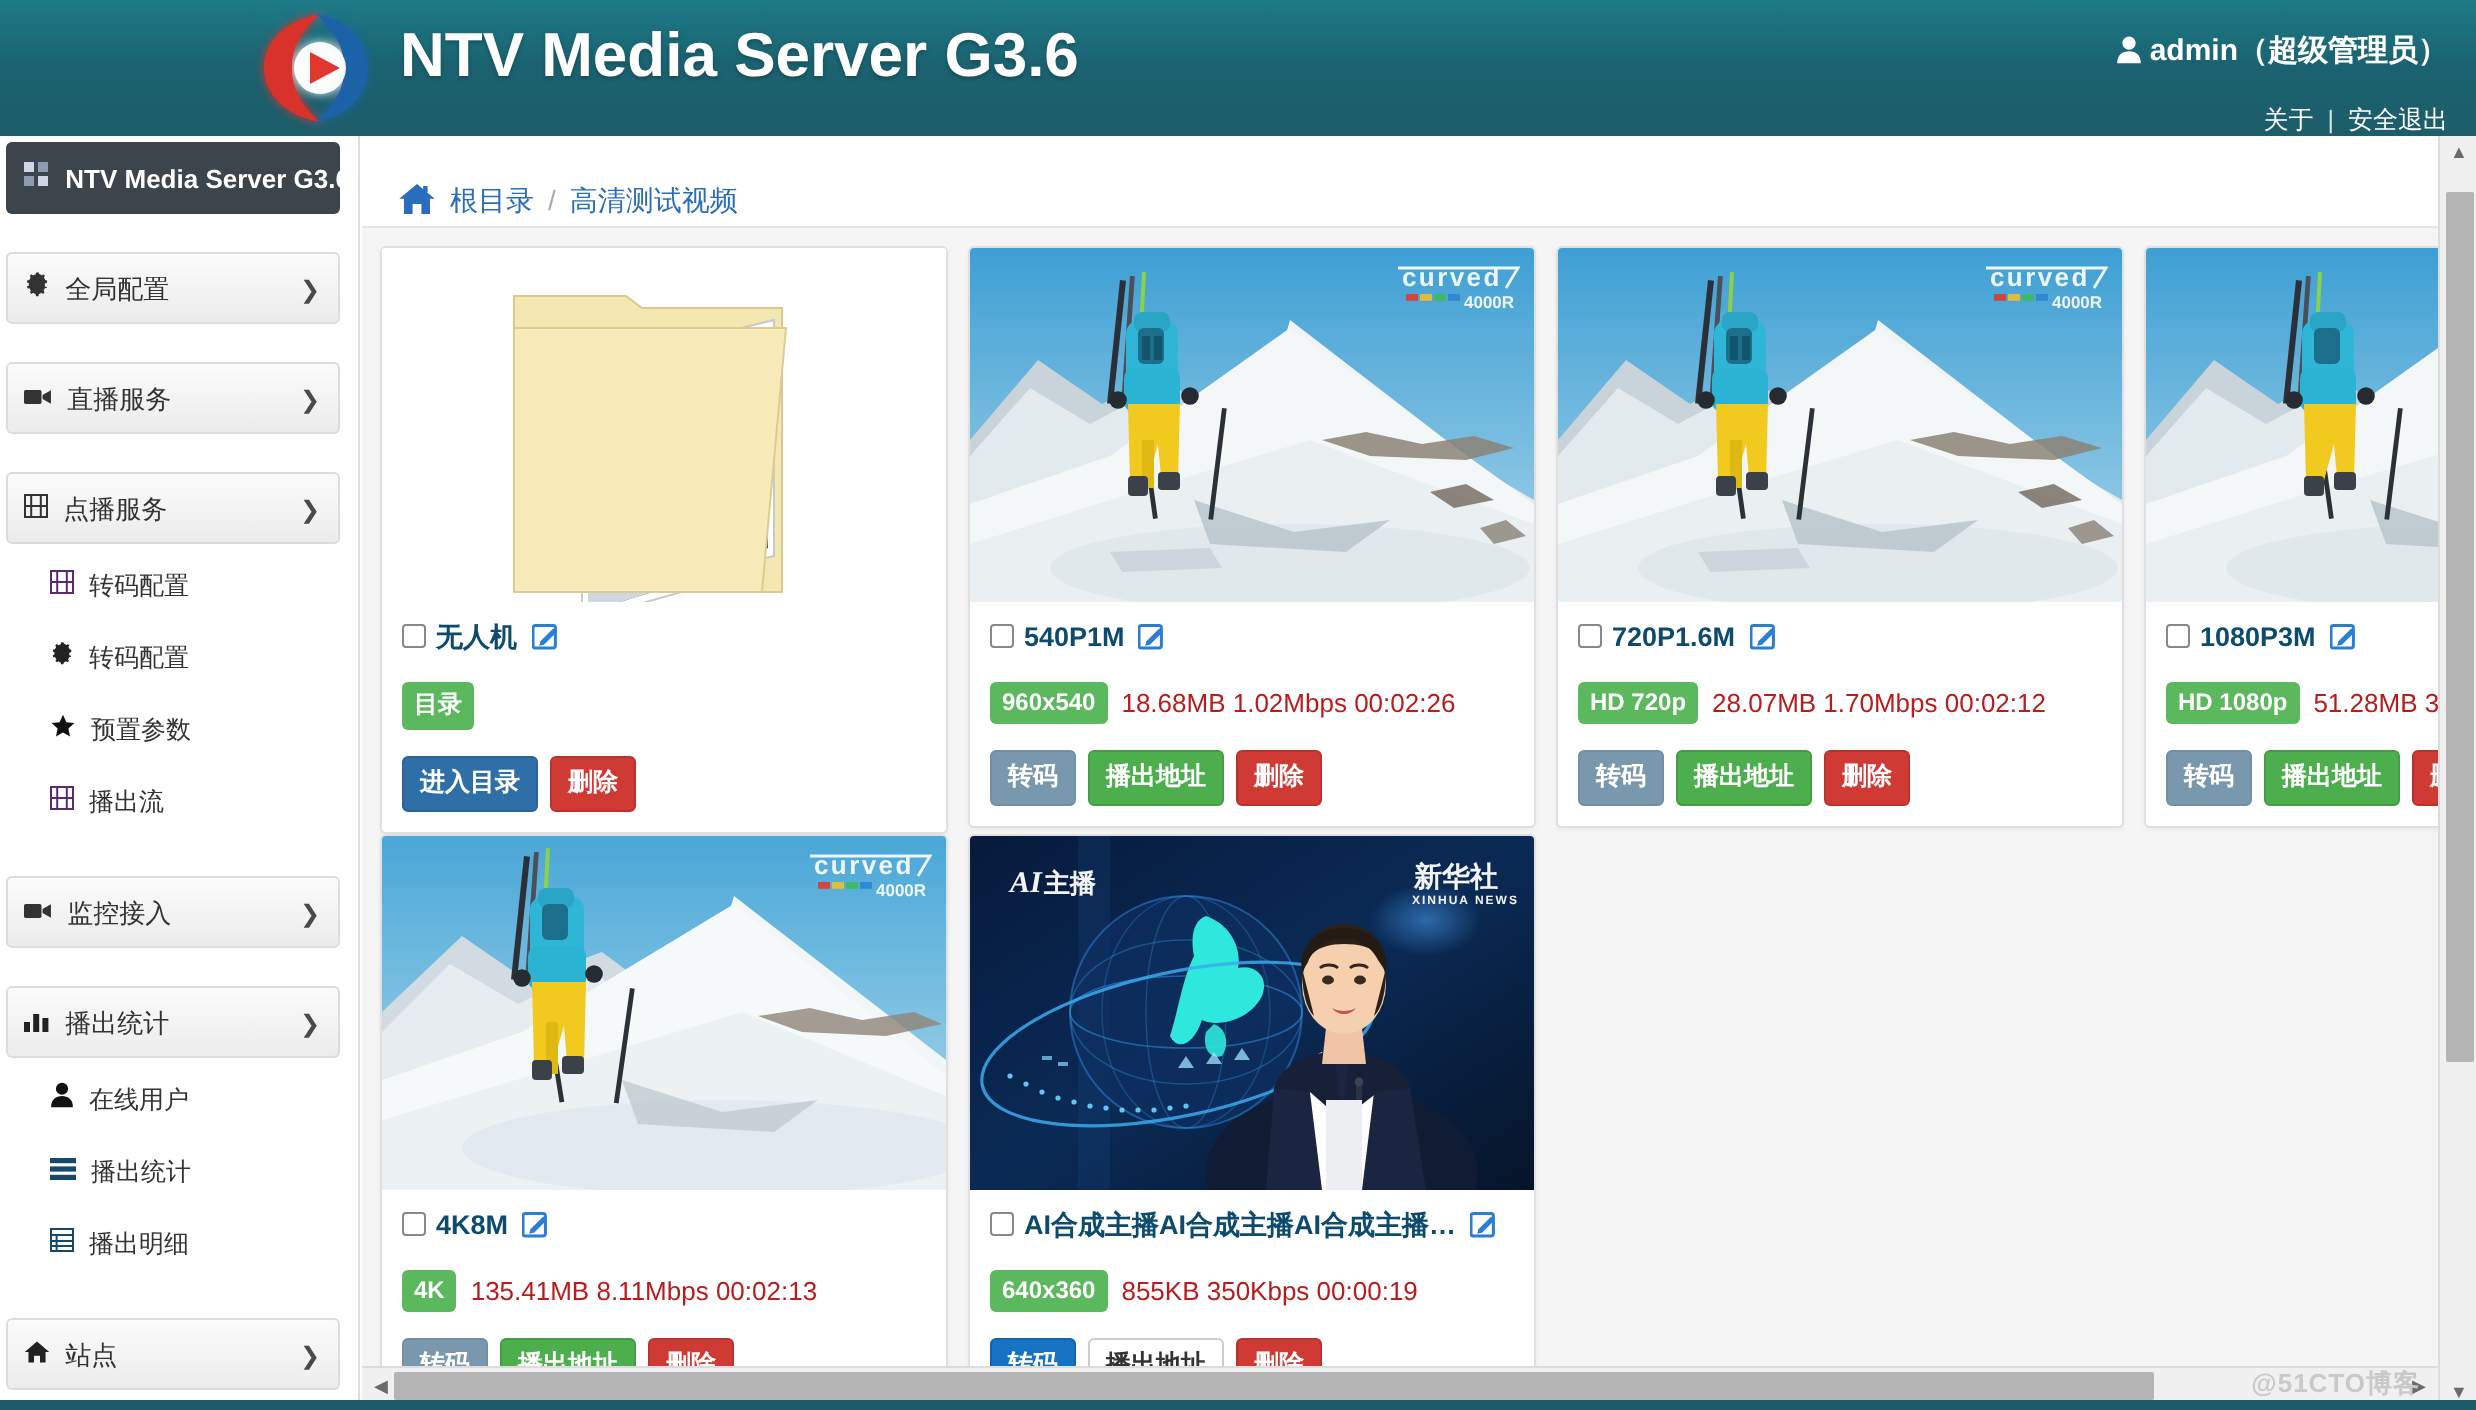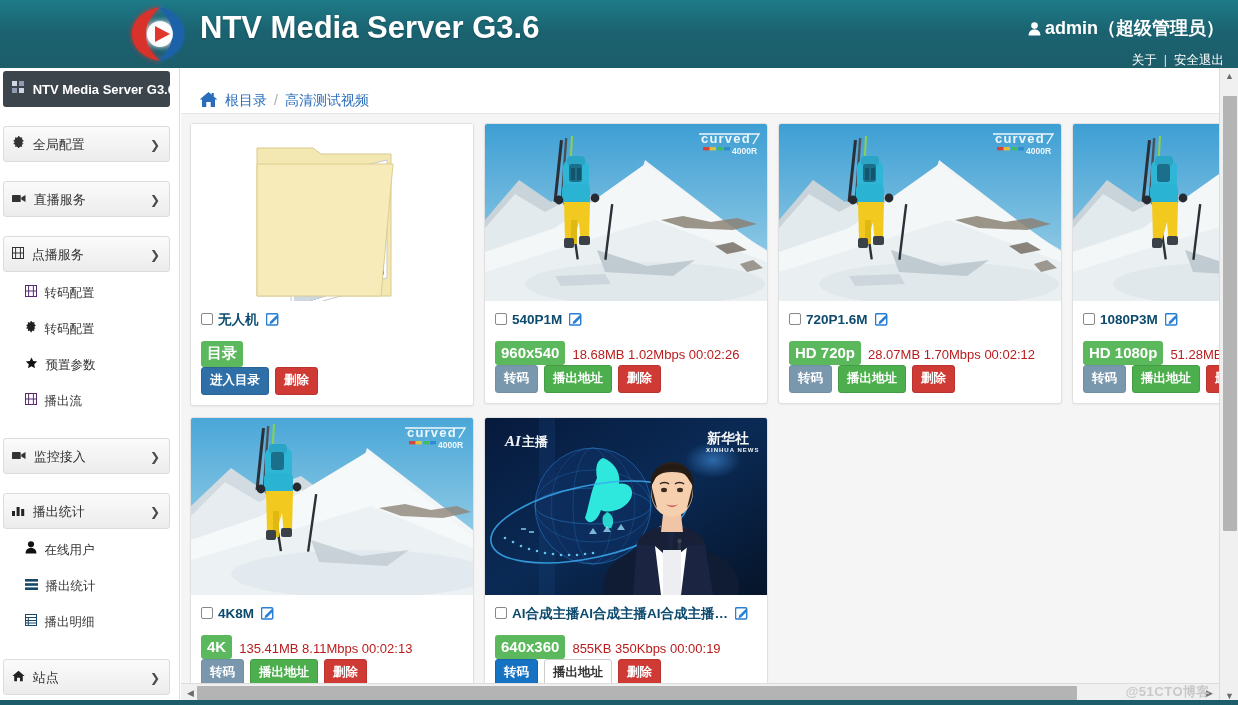--- a/index.html
+++ b/index.html
@@ -21,21 +21,21 @@
     position: absolute; left: 126px; top: 2px; width: 64px; height: 64px;
   }
   .brand-title {
     position: absolute; left: 200px; top: 10px;
     font-size: 31px; font-weight: bold; color: #ffffff;
     letter-spacing: 0px; white-space: nowrap;
     text-shadow: 0 1px 2px rgba(0,0,0,.25);
   }
   .user-line {
     position: absolute; right: 14px; top: 16px;
-    font-size: 18px; color: #ffffff; font-weight: bold;
+    font-size: 15px; color: #ffffff; font-weight: bold;
     white-space: nowrap;
   }
   .user-line .uname { font-weight: bold; }
   .user-line .urole { font-weight: bold; }
   .person-icon { display: inline-block; vertical-align: -2px; margin-right: 4px; }
   .links-line {
     position: absolute; right: 14px; top: 52px;
     font-size: 12.5px; color: #ffffff; white-space: nowrap; text-align: right;
   }
   .links-line a { color: #ffffff; text-decoration: none; }
@@ -127,28 +127,28 @@
     vertical-align: 0px;
   }
   .edit-icon {
     display: inline-block; margin-left: 7px; vertical-align: -2px;
     cursor: pointer;
   }
   .meta-row { margin-top: 11px; white-space: nowrap; overflow: hidden; }
   .badge {
     display: inline-block;
     background: #5cb85c; color: #ffffff;
-    font-size: 15px; font-weight: bold;
+    font-size: 12px; font-weight: bold;
     padding: 3px 6px 4px 6px; border-radius: 3px;
     vertical-align: 1px;
   }
   .meta-text {
     font-size: 13px; color: #b91c1c; margin-left: 7px;
   }
-  .btn-row { margin-top: 0; white-space: nowrap; }
+  .btn-row { margin-top: 13px; white-space: nowrap; }
   .btn {
     display: inline-block;
     font-size: 12.5px; font-weight: bold;
     padding: 4px 8px 5px 8px;
     border-radius: 3px; margin-right: 6px;
     cursor: pointer; border: 1px solid transparent;
     color: #ffffff;
   }
   .btn-steel { background: #7a98ad; border-color: #7190a6; }
   .btn-blue  { background: #2f6fa8; border-color: #2a6396; }

